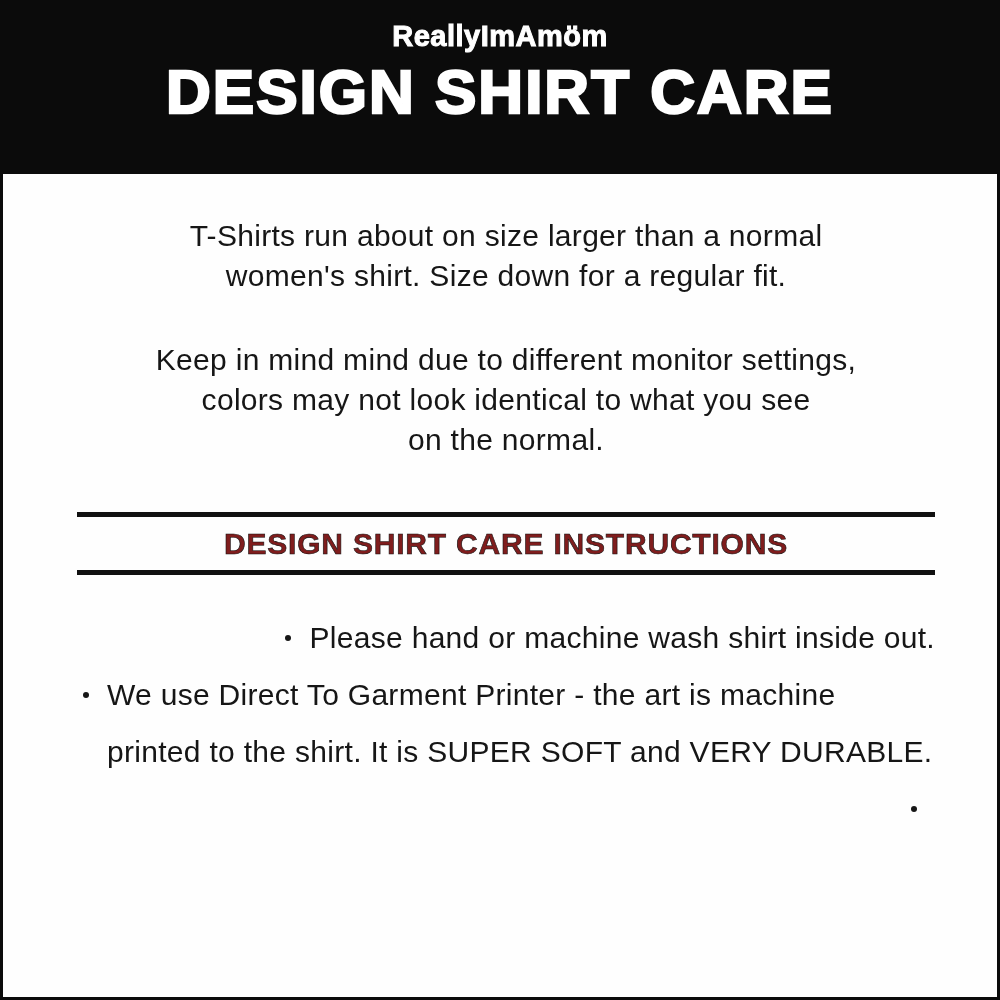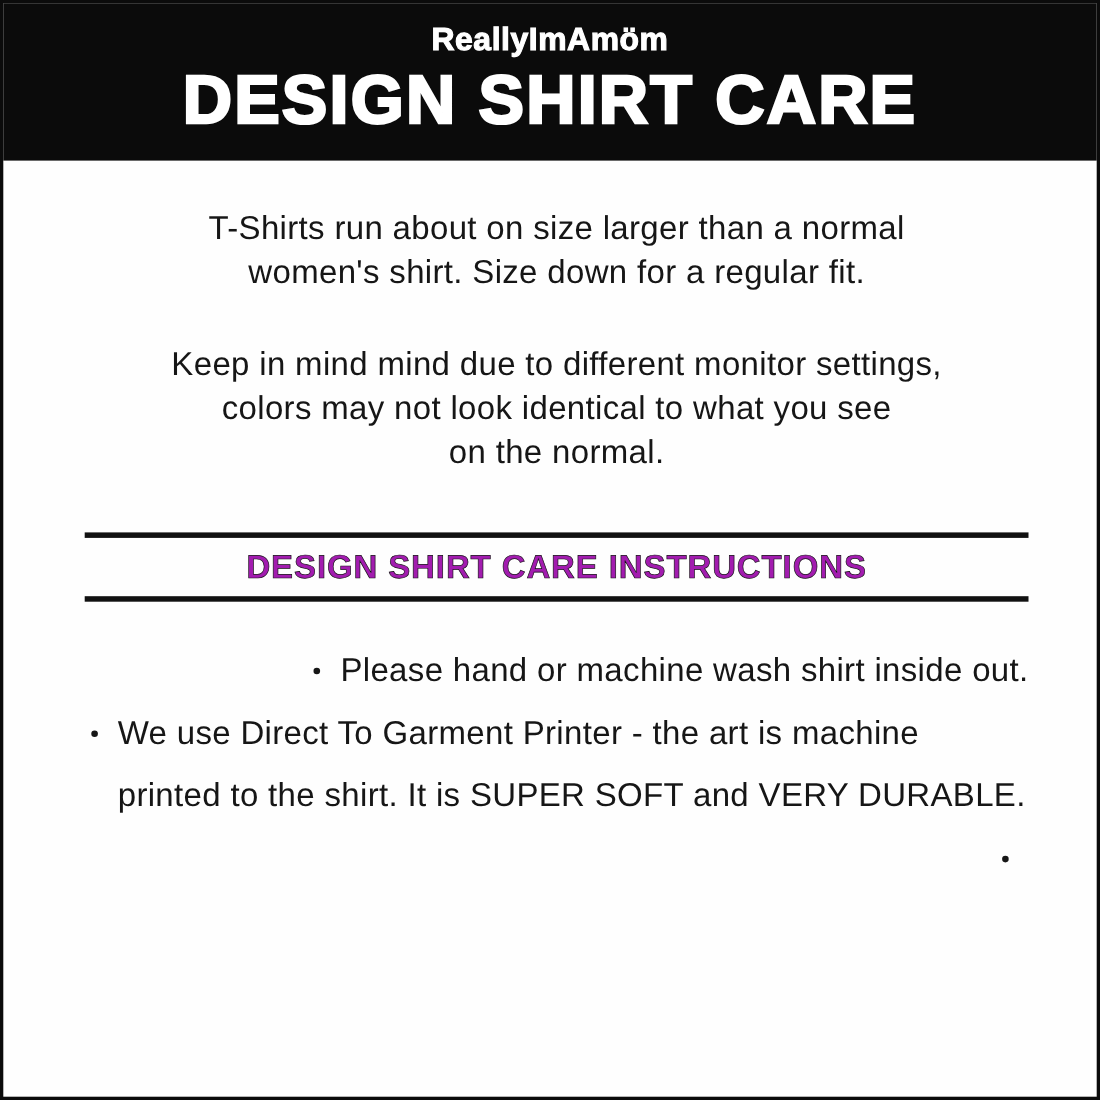--- a/index.html
+++ b/index.html
@@ -10,21 +10,21 @@
   }
   .card {
     width: 1000px;
     height: 1000px;
     background: #fefefe;
     border: 3px solid #0b0b0b;
     overflow: hidden;
   }
   
   .band {
-    height: 146px;
+    height: 174px;
     margin: -3px -3px 0 -3px; 
     background: #0b0b0b;
     color: #ffffff;
     text-align: center;
     padding-top: 20px;
   }
   .logo {
     font-size: 29px;
     font-weight: bold;
     letter-spacing: 0.5px;
@@ -58,21 +58,21 @@
     height: 5px;
     background: #111111;
     border: none;
   }
   .care-heading {
     text-align: center;
     font-size: 30px;
     font-weight: bold;
     letter-spacing: 0.8px;
     padding: 10px 0 9px 0;
-    color: #a21caf;
+    color: #7f1d1d;
     -webkit-text-stroke: 0.6px #111111;
   }
   
   .bullets {
     margin-top: 34px;
     font-size: 30px;
     line-height: 57px;
     letter-spacing: 0.3px;
   }
   .bullet-item {

